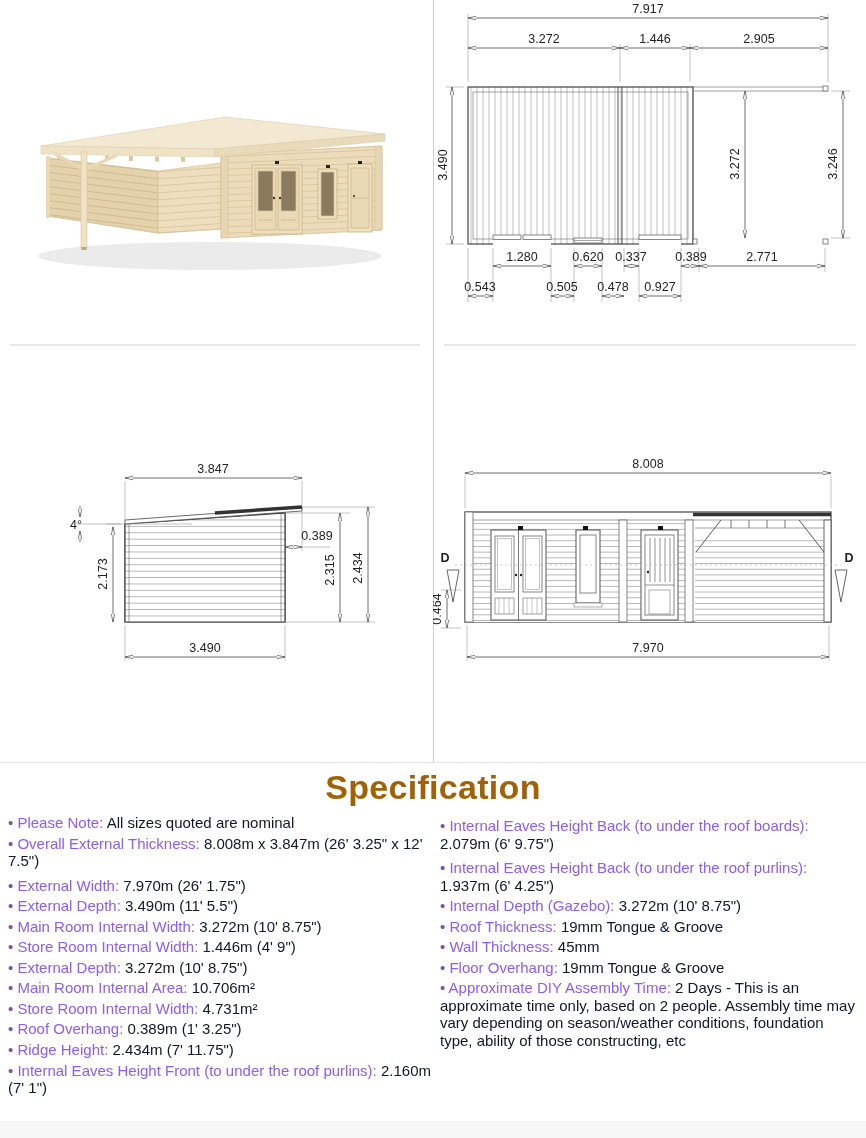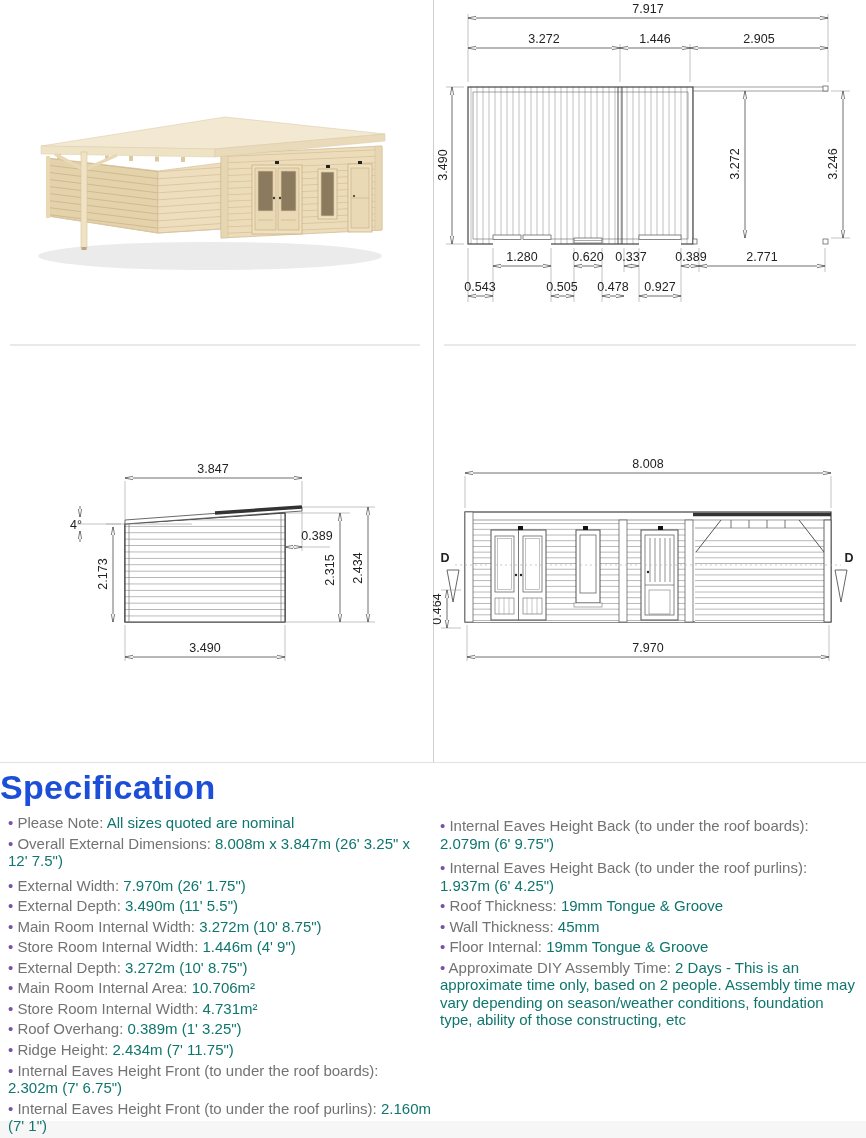--- a/index.html
+++ b/index.html
@@ -4,30 +4,30 @@
 <style>
   html,body{margin:0;padding:0;background:#fff;}
   .page{position:relative;width:866px;height:1138px;background:#ffffff;overflow:hidden;
         font-family:"Liberation Sans",sans-serif;color:#202020;}
   .vdiv{position:absolute;left:433px;top:0;width:1px;height:763px;background:#cfcfcf;}
   .hdiv{position:absolute;height:2px;background:#e9e9e9;}
   .hdiv.mid-l{left:10px;top:344px;width:410px;}
   .hdiv.mid-r{left:444px;top:344px;width:412px;}
   .hdiv.bottom{left:0;top:762px;width:866px;height:1px;background:#e2e2e2;}
   .footer-strip{position:absolute;left:0;top:1121px;width:866px;height:17px;background:#f6f6f6;}
-  .spec-title{position:absolute;left:0;top:768px;width:866px;
-              font-size:34px;font-weight:700;color:#1d4ed8;letter-spacing:.3px;}
+  .spec-title{position:absolute;left:0;top:768px;width:866px;text-align:center;
+              font-size:34px;font-weight:700;color:#a16207;letter-spacing:.3px;}
   .spec-col{position:absolute;font-size:15px;line-height:1.17;}
   .spec-col.left{left:8px;top:814px;width:424px;}
   .spec-col.right{left:440px;top:817px;width:420px;}
   .item{margin:0 0 3px 0;}
   .item.mt6{margin-top:7px;}
   .item::before{content:"• ";color:#7a51a5;}
-  .lab{color:#737373;margin-top:32px;}
-  .val{color:#0f766e;}
+  .lab{color:#8b5cf6;margin-top:32px;}
+  .val{color:#0f172a;}
   .abs{position:absolute;}
   svg .dim{stroke:#4a4a4a;stroke-width:.8;fill:none;}
   svg .ext{stroke:#9b9b9b;stroke-width:.6;fill:none;}
   svg .dimt{font-size:12.5px;fill:#222;font-family:"Liberation Sans",sans-serif;}
   svg .wall{stroke:#444;stroke-width:1.2;}
   svg .thin{stroke:#777;stroke-width:.7;fill:none;}
 </style>
 </head>
 <body>
 
@@ -343,36 +343,36 @@
       <text class="dimt" transform="rotate(-90 8 159)" x="8" y="159" text-anchor="middle">0.464</text>
       <line x1="34" y1="207" x2="396" y2="207" class="dim" marker-start="url(#arF)" marker-end="url(#arF)"></line>
       <text class="dimt" x="215" y="202" text-anchor="middle">7.970</text>
     </g>
   </svg>
 
   <div class="spec-title">Specification</div>
 
   <div class="spec-col left">
     <p class="item"><span class="lab">Please Note:</span> <span class="val">All sizes quoted are nominal</span></p>
-    <p class="item"><span class="lab">Overall External Dimensions:</span> <span class="val">8.008m x 3.847m (26' 3.25" x 12' 7.5")</span></p>
+    <p class="item"><span class="lab">Overall External Thickness:</span> <span class="val">8.008m x 3.847m (26' 3.25" x 12' 7.5")</span></p>
     <p class="item mt6"><span class="lab">External Width:</span> <span class="val">7.970m (26' 1.75")</span></p>
     <p class="item"><span class="lab">External Depth:</span> <span class="val">3.490m (11' 5.5")</span></p>
     <p class="item"><span class="lab">Main Room Internal Width:</span> <span class="val">3.272m (10' 8.75")</span></p>
     <p class="item"><span class="lab">Store Room Internal Width:</span> <span class="val">1.446m (4' 9")</span></p>
     <p class="item"><span class="lab">External Depth:</span> <span class="val">3.272m (10' 8.75")</span></p>
     <p class="item"><span class="lab">Main Room Internal Area:</span> <span class="val">10.706m²</span></p>
     <p class="item"><span class="lab">Store Room Internal Width:</span> <span class="val">4.731m²</span></p>
     <p class="item"><span class="lab">Roof Overhang:</span> <span class="val">0.389m (1' 3.25")</span></p>
     <p class="item"><span class="lab">Ridge Height:</span> <span class="val">2.434m (7' 11.75")</span></p>
-    <p class="item"><span class="lab">Internal Eaves Height Front (to under the roof boards):</span> <span class="val">2.302m (7' 6.75")</span></p>
     <p class="item"><span class="lab">Internal Eaves Height Front (to under the roof purlins):</span> <span class="val">2.160m (7' 1")</span></p>
   </div>
 
   <div class="spec-col right">
     <p class="item"><span class="lab">Internal Eaves Height Back (to under the roof boards):</span> <span class="val">2.079m (6' 9.75")</span></p>
     <p class="item mt6"><span class="lab">Internal Eaves Height Back (to under the roof purlins):</span> <span class="val">1.937m (6' 4.25")</span></p>
+    <p class="item"><span class="lab">Internal Depth (Gazebo):</span> <span class="val">3.272m (10' 8.75")</span></p>
     <p class="item"><span class="lab">Roof Thickness:</span> <span class="val">19mm Tongue &amp; Groove</span></p>
     <p class="item"><span class="lab">Wall Thickness:</span> <span class="val">45mm</span></p>
-    <p class="item"><span class="lab">Floor Internal:</span> <span class="val">19mm Tongue &amp; Groove</span></p>
+    <p class="item"><span class="lab">Floor Overhang:</span> <span class="val">19mm Tongue &amp; Groove</span></p>
     <p class="item"><span class="lab">Approximate DIY Assembly Time:</span> <span class="val">2 Days - This is an approximate time only, based on 2 people. Assembly time may vary depending on season/weather conditions, foundation type, ability of those constructing, etc</span></p>
   </div>
 
 </div>
 
 </body></html>

